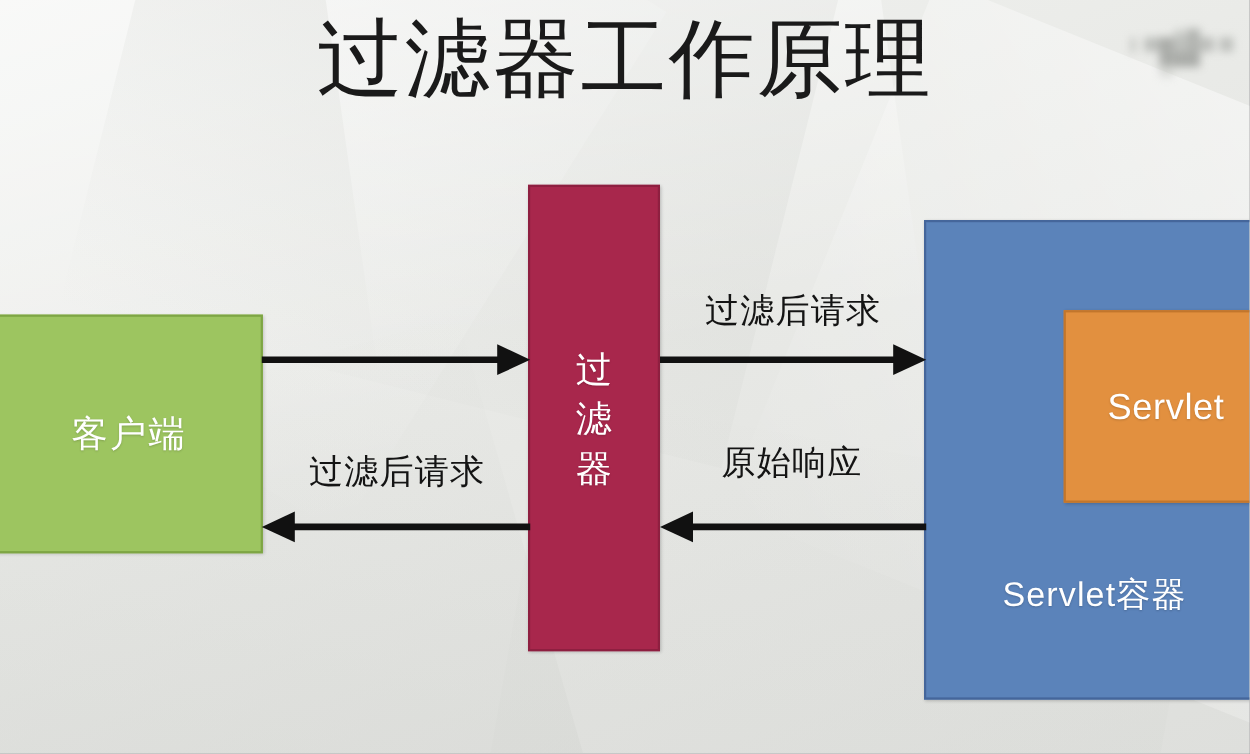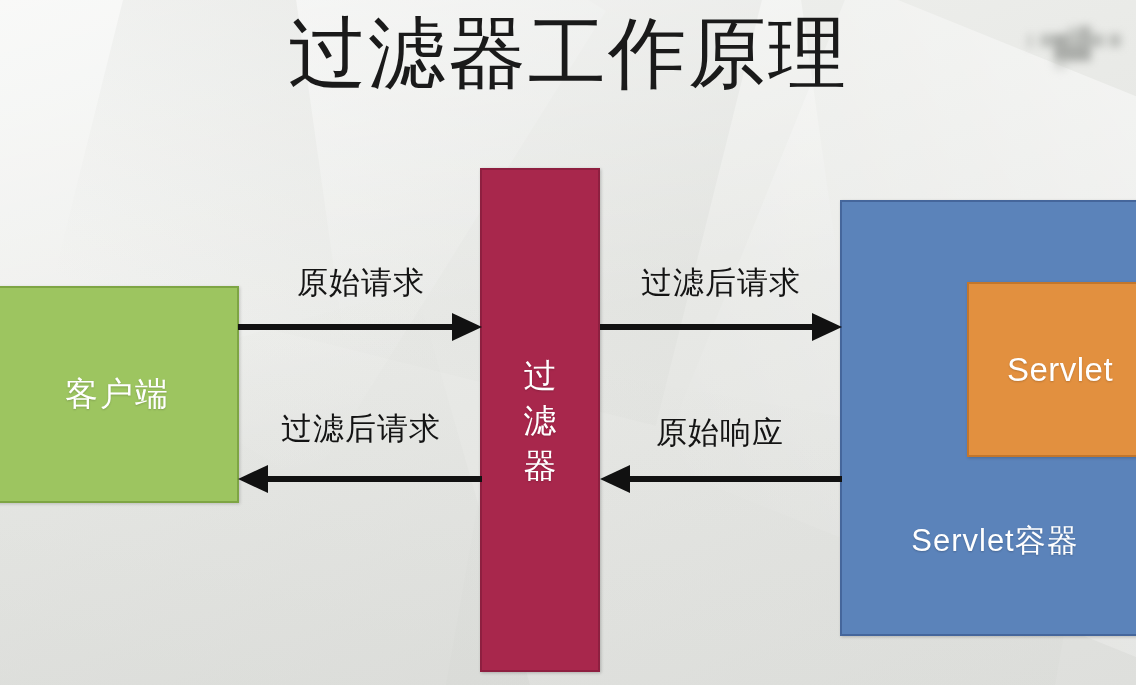--- a/index.html
+++ b/index.html
@@ -112,21 +112,21 @@
     border: 2px solid #7ea544;
     font-size: 33px;
     letter-spacing: 2px;
     box-shadow: 1px 1px 3px rgba(0,0,0,0.18);
   }
 
   .box-filter {
     left: 480px;
     top: 168px;
     width: 120px;
-    height: 504px;
+    height: 424px;
     background: #a8274c;
     border: 2px solid #8e1f40;
     box-shadow: 1px 1px 3px rgba(0,0,0,0.22);
   }
   .box-filter .vtext {
     font-size: 33px;
     line-height: 45px;
     letter-spacing: 1px;
     text-align: center;
     width: 1em;
@@ -229,21 +229,20 @@
     </div>
     <div class="container-label">Servlet容器</div>
   </div>
 
   <div class="arrow" style="left:238px; top:310px;">
     <svg width="244" height="34" viewBox="0 0 244 34">
       <line x1="0" y1="17" x2="222" y2="17" stroke="#111111" stroke-width="6"></line>
       <polygon points="244,17 214,3 214,31" fill="#111111"></polygon>
     </svg>
   </div>
-  <div class="arrow-label" style="left:256px; top:262px; width:210px;">原始请求</div>
 
   <div class="arrow" style="left:600px; top:310px;">
     <svg width="242" height="34" viewBox="0 0 242 34">
       <line x1="0" y1="17" x2="220" y2="17" stroke="#111111" stroke-width="6"></line>
       <polygon points="242,17 212,3 212,31" fill="#111111"></polygon>
     </svg>
   </div>
   <div class="arrow-label" style="left:612px; top:262px; width:218px;">过滤后请求</div>
 
   <div class="arrow" style="left:238px; top:462px;">
@@ -253,15 +252,15 @@
     </svg>
   </div>
   <div class="arrow-label" style="left:250px; top:408px; width:222px;">过滤后请求</div>
 
   <div class="arrow" style="left:600px; top:462px;">
     <svg width="242" height="34" viewBox="0 0 242 34">
       <line x1="242" y1="17" x2="22" y2="17" stroke="#111111" stroke-width="6"></line>
       <polygon points="0,17 30,3 30,31" fill="#111111"></polygon>
     </svg>
   </div>
-  <div class="arrow-label" style="left:614px; top:412px; width:212px;">原始响应</div>
+  <div class="arrow-label" style="left:614px; top:400px; width:212px;">原始响应</div>
 
 </div>
 
 </body></html>

